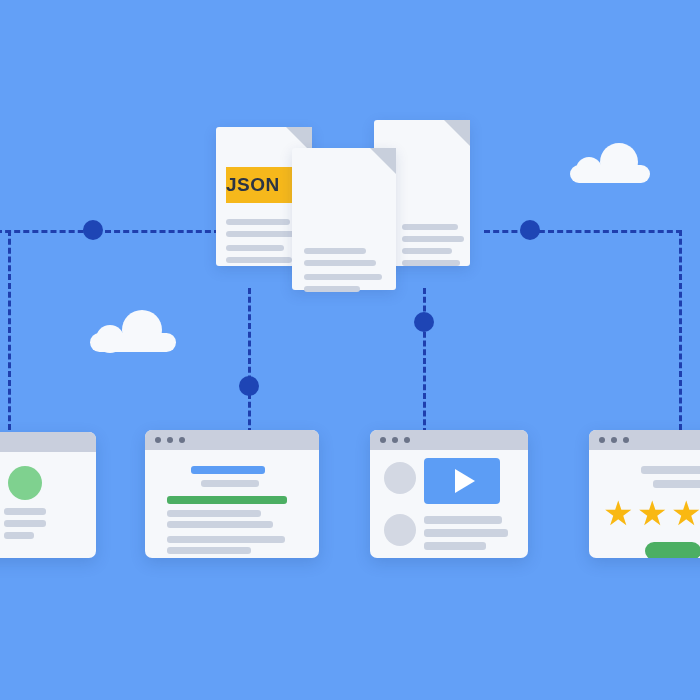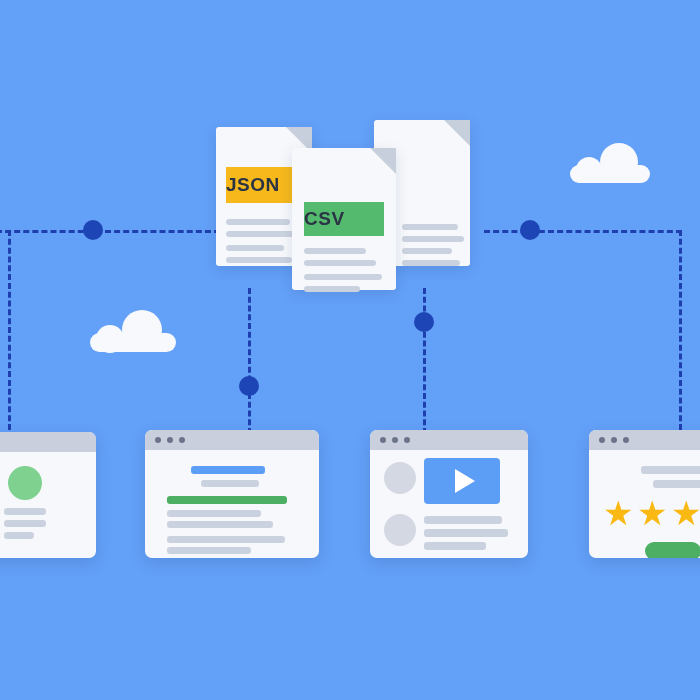--- a/index.html
+++ b/index.html
@@ -160,23 +160,20 @@
       <span>JSON</span>
     </div>
     <div class="line" style="left:10px; top:92px; width:64px;"></div>
     <div class="line" style="left:10px; top:104px; width:70px;"></div>
     <div class="line" style="left:10px; top:118px; width:58px;"></div>
     <div class="line" style="left:10px; top:130px; width:66px;"></div>
   </div>
 
   <div class="doc" style="left:292px; top:148px; width:104px; height:142px;">
     <div class="fold"></div>
-    <div class="tag" style="left:12px; top:54px; width:80px; height:34px; font-size:19px; background:#54BA6E;">
-      <span>CSV</span>
-    </div>
     <div class="line" style="left:12px; top:100px; width:62px;"></div>
     <div class="line" style="left:12px; top:112px; width:72px;"></div>
     <div class="line" style="left:12px; top:126px; width:78px;"></div>
     <div class="line" style="left:12px; top:138px; width:56px;"></div>
   </div>
 
   <div class="browser" style="left:-60px; top:432px; width:156px; height:126px;">
     <div class="bar">
       
       

